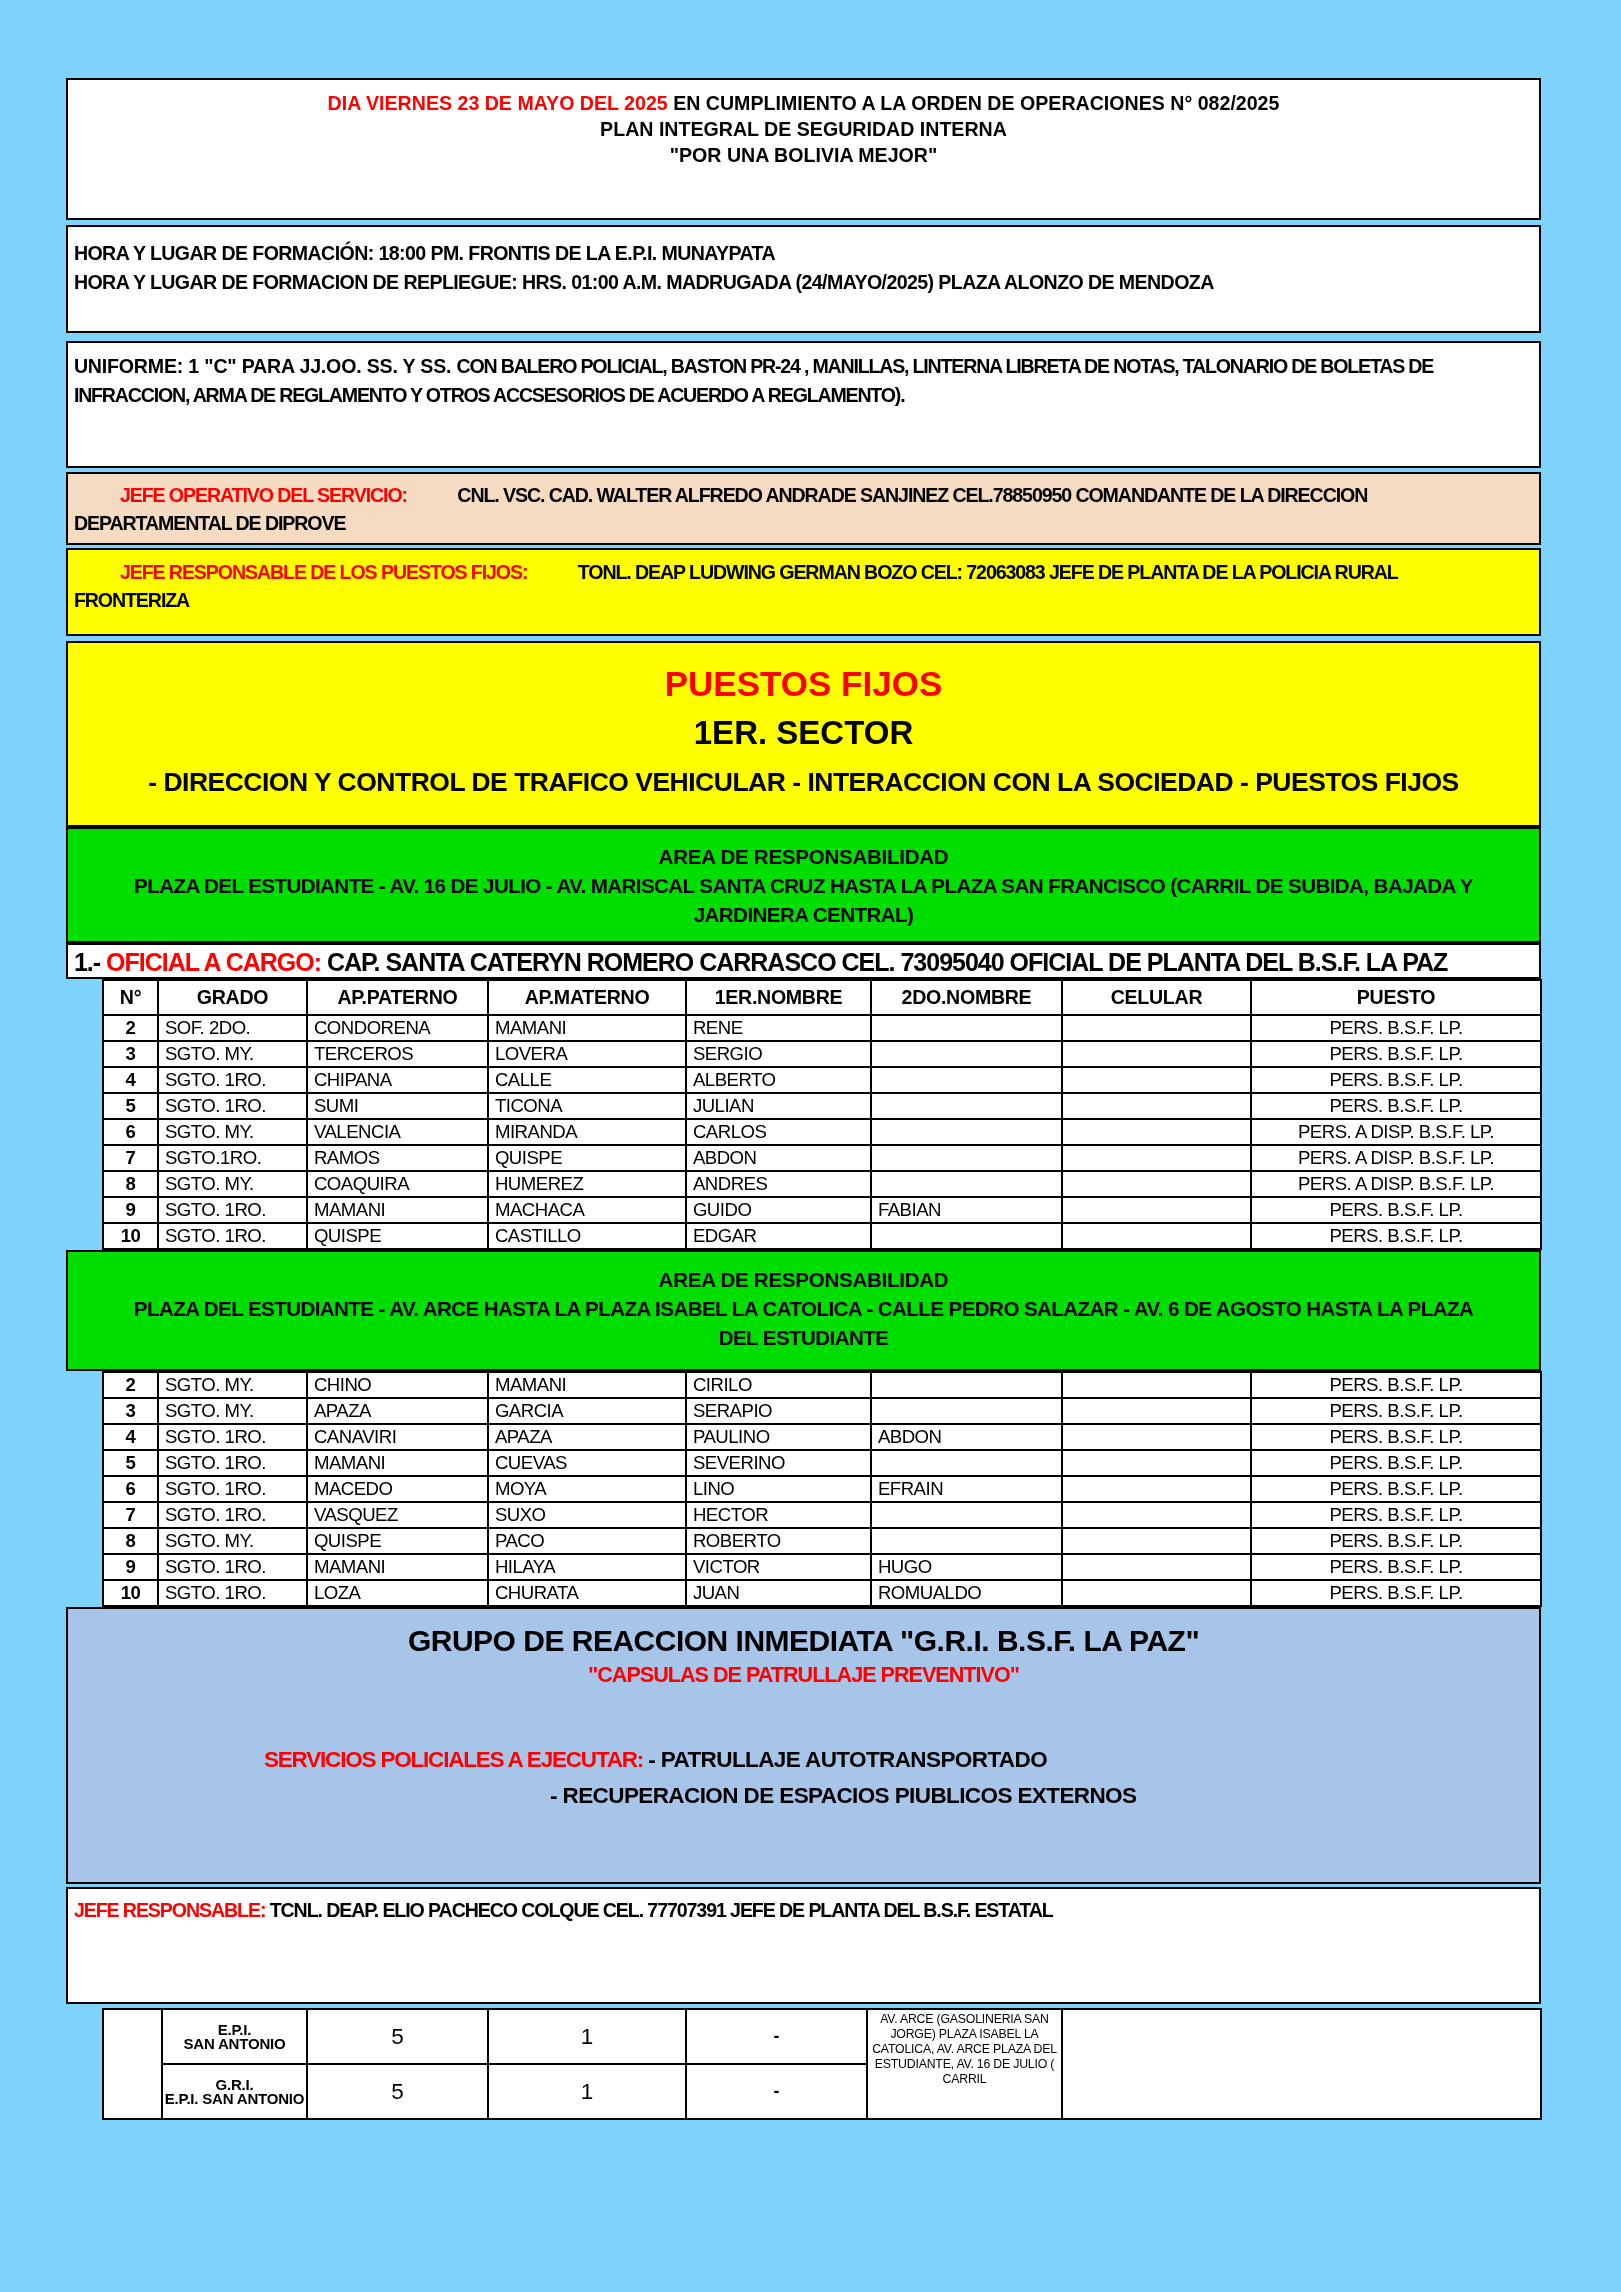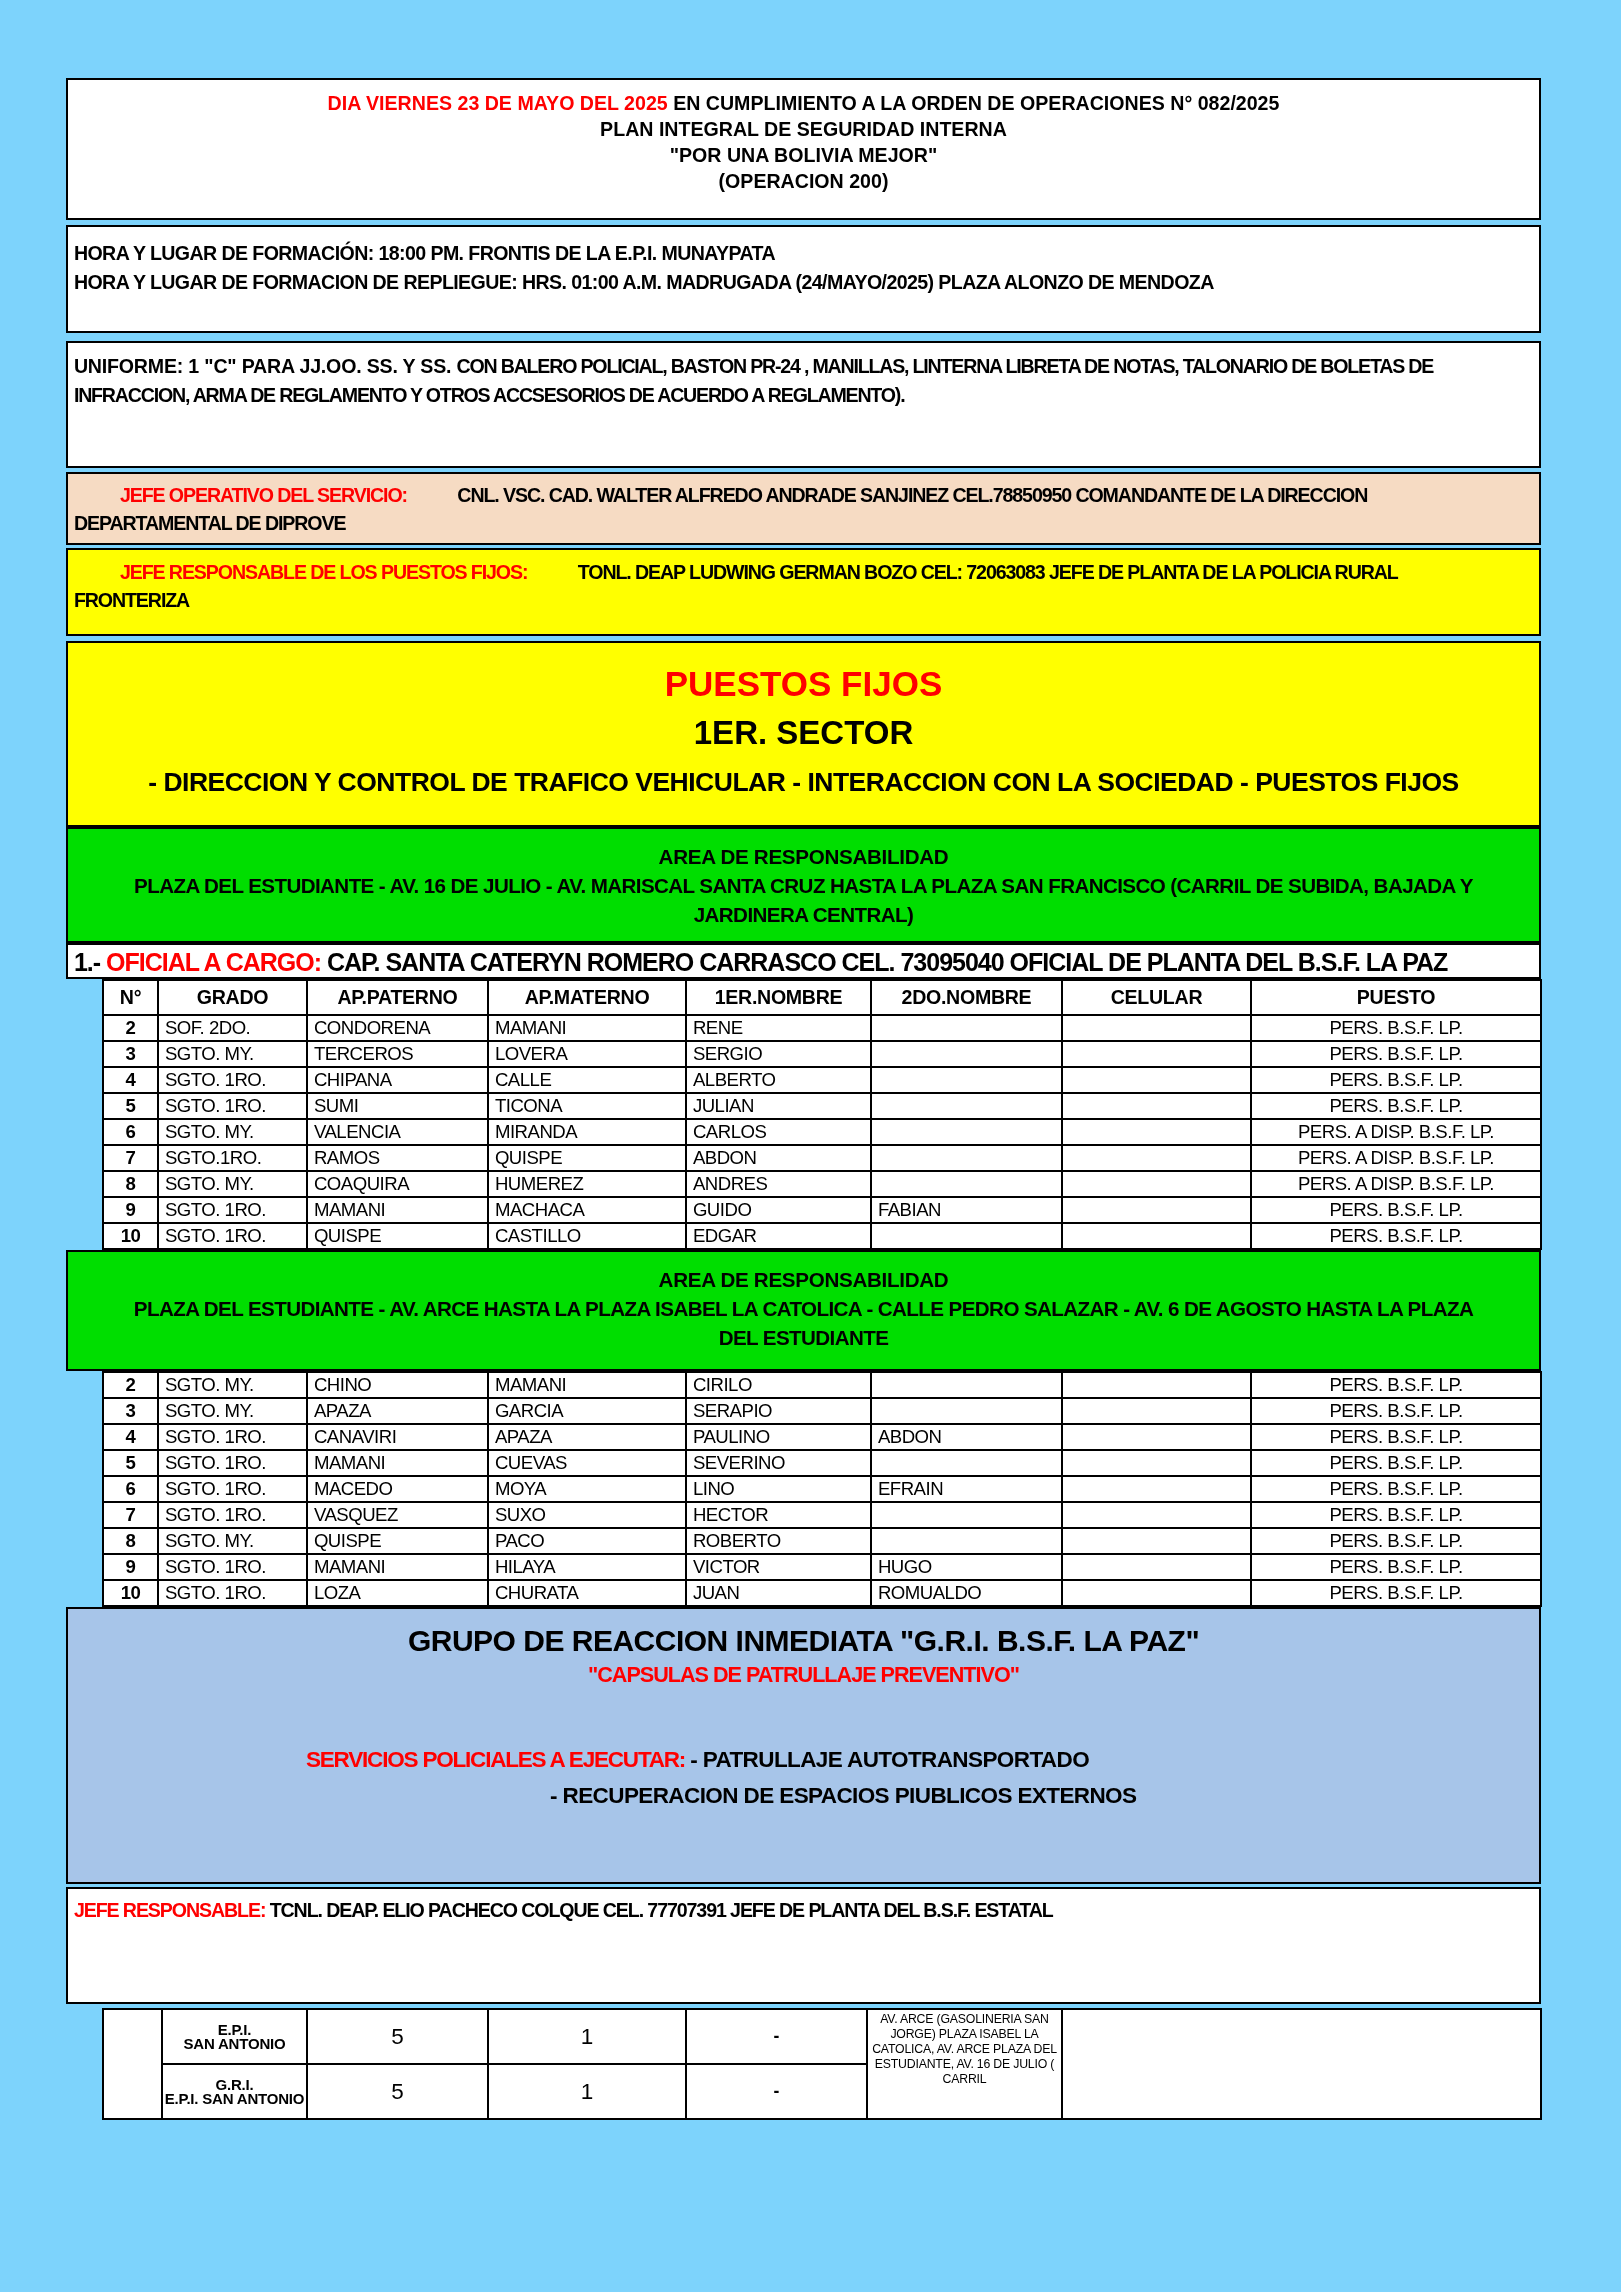--- a/index.html
+++ b/index.html
@@ -46,21 +46,21 @@
   .ptable tbody tr { height:26px; }
   .ptable th { font-size:19.6px; font-weight:700; letter-spacing:-0.3px; text-align:center; }
   .ptable td { font-size:18.6px; font-weight:400; letter-spacing:-0.5px; text-align:left; padding:0 0 0 5.9px; }
   .ptable td.c-num { text-align:center; font-weight:700; padding:0; }
   .ptable td.c-puesto { text-align:center; padding:0; }
 
   .sec-gri { height:277px; background:#a7c5e9; padding-top:11.8px; }
   .gri-title { text-align:center; font-size:30px; font-weight:700; line-height:39px; letter-spacing:-0.5px; }
   .gri-sub { text-align:center; font-size:21.6px; font-weight:700; color:#ff0000; letter-spacing:-1px; line-height:29px; }
   .gri-line1 { margin-top:54px; padding-left:196px; font-size:22.5px; line-height:33px; }
-  .gri-line1 .lbl { color:#ff0000; font-weight:700; letter-spacing:-1.2px;margin-left:42px; }
+  .gri-line1 .lbl { color:#ff0000; font-weight:700; letter-spacing:-1.2px; }
   .gri-line1 .svc { font-weight:700; letter-spacing:-0.6px; }
   .gri-line2 { padding-left:482px; font-size:22.5px; font-weight:700; letter-spacing:-0.6px; line-height:39px; }
 
   .sec-jrg { height:117px; margin-top:2.9px; padding:7.8px 7.8px 0 5.9px; font-size:19.6px; line-height:27.4px; }
   .sec-jrg span { font-weight:700; letter-spacing:-1.1px; }
 
   .btable { table-layout:fixed; border-collapse:collapse; margin-left:36px; margin-top:3.9px; width:1439px; border:2.9px solid #000; background:#fff; }
   .btable td { border:2px solid #000; text-align:center; vertical-align:middle; overflow:hidden; }
   .btable tr { height:55px; }
   .bt-unit { font-size:15px; font-weight:700; line-height:13.7px; letter-spacing:-0.2px; }
@@ -72,21 +72,20 @@
 </head>
 <body>
 
 <div class="page">
   <div class="doc">
 
     <div class="box sec-header">
       <div><span class="red b">DIA VIERNES 23 DE MAYO DEL 2025</span><span class="b"> EN CUMPLIMIENTO A LA ORDEN DE OPERACIONES N° 082/2025</span></div>
       <div>PLAN INTEGRAL DE SEGURIDAD INTERNA</div>
       <div>"POR UNA BOLIVIA MEJOR"</div>
-      <div>(OPERACION 200)</div>
     </div>
 
     <div class="box sec-form">
       <div>HORA Y LUGAR DE FORMACIÓN: 18:00 PM.  FRONTIS DE LA E.P.I. MUNAYPATA</div>
       <div>HORA Y LUGAR DE FORMACION DE REPLIEGUE:  HRS. 01:00 A.M. MADRUGADA (24/MAYO/2025) PLAZA ALONZO DE MENDOZA</div>
     </div>
 
     <div class="box sec-unif">
       <span class="lbl">UNIFORME: 1 "C" PARA  JJ.OO. SS. Y SS. </span><span class="txt prel">CON BALERO POLICIAL, BASTON PR-24 , MANILLAS, LINTERNA  LIBRETA DE NOTAS, TALONARIO DE BOLETAS DE
 INFRACCION, ARMA DE REGLAMENTO  Y OTROS ACCSESORIOS DE ACUERDO A REGLAMENTO).</span>

